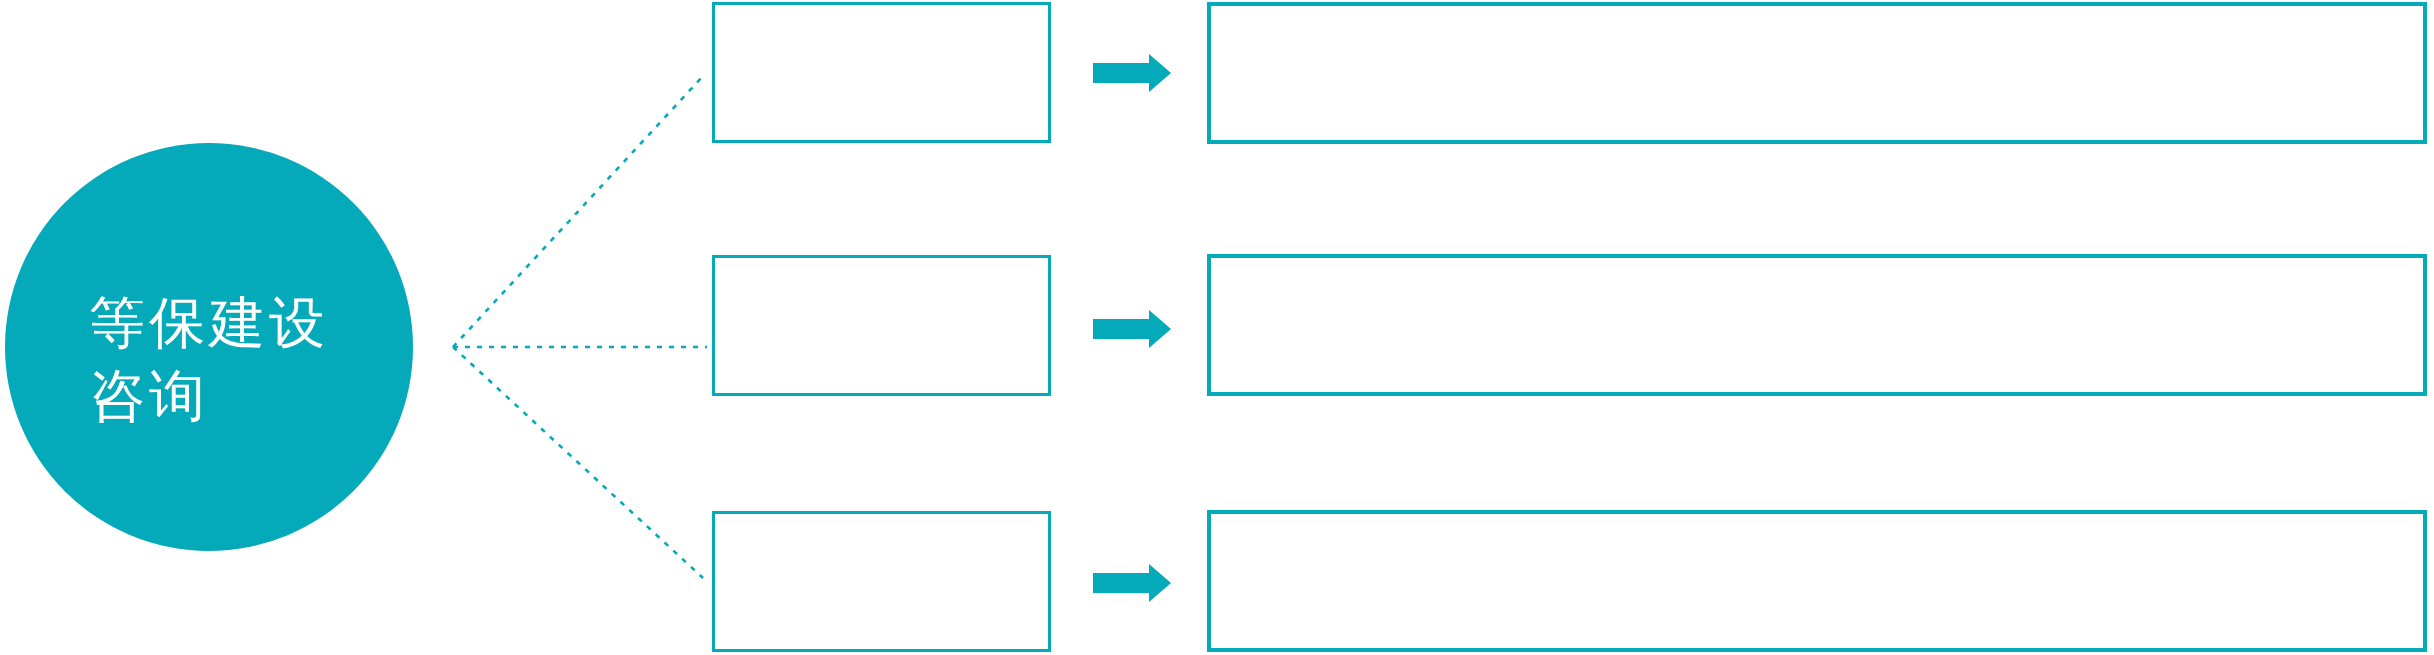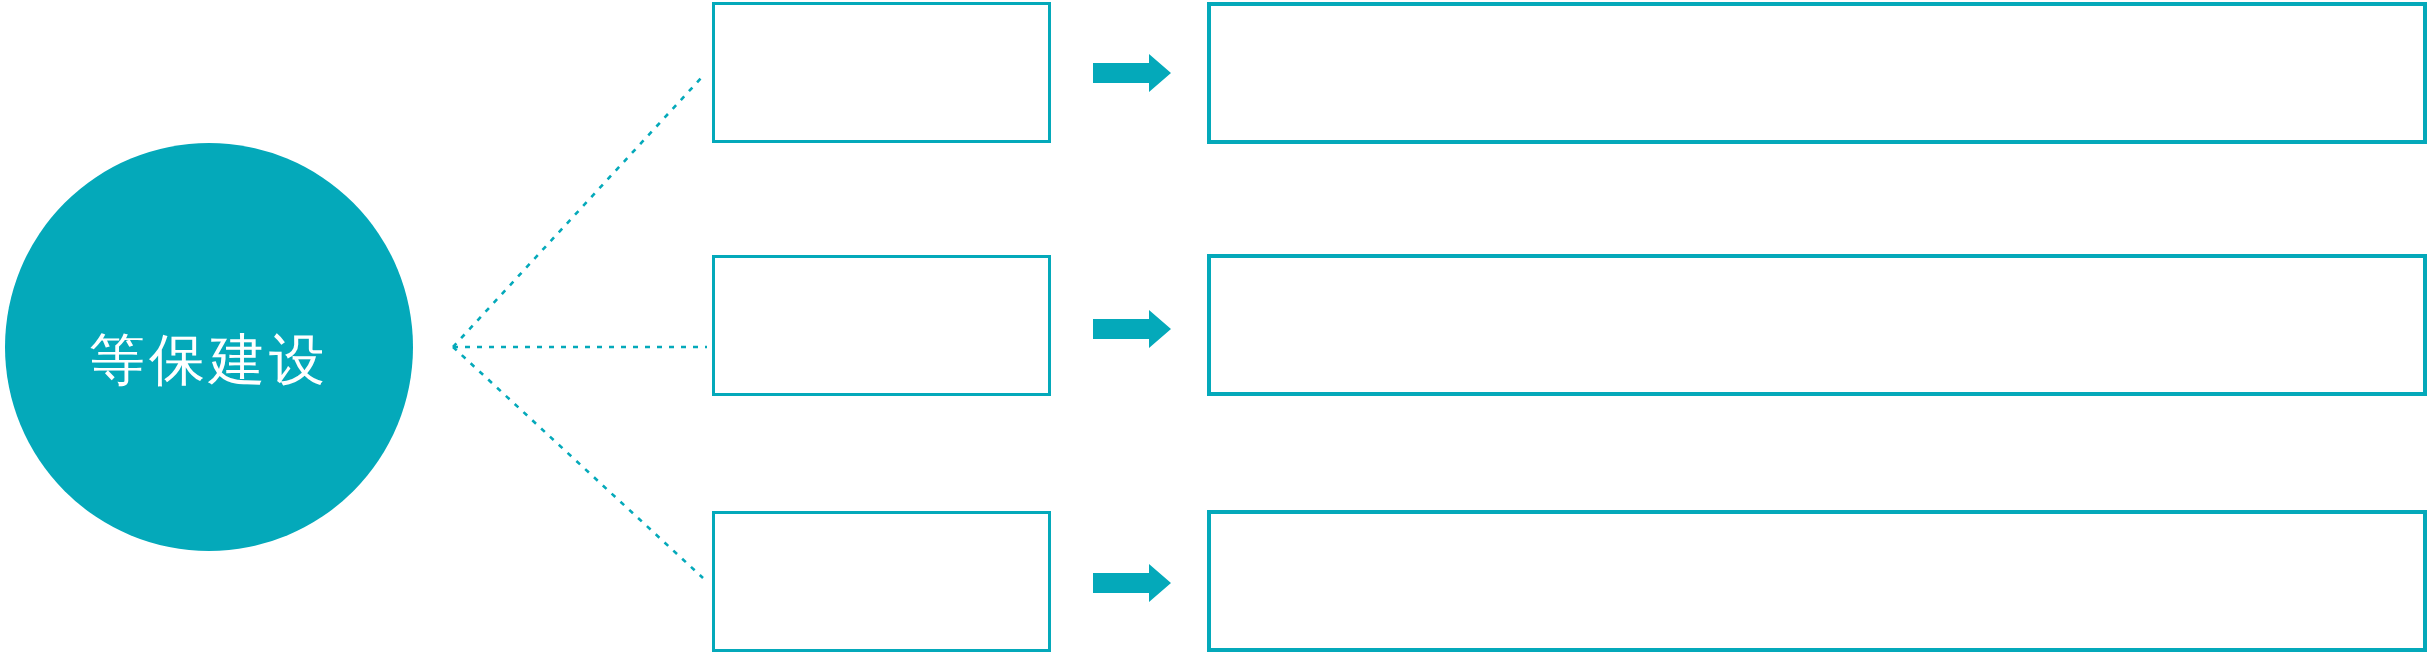--- a/index.html
+++ b/index.html
@@ -86,20 +86,21 @@
 
   <svg class="connectors" viewBox="0 0 2434 655" xmlns="http://www.w3.org/2000/svg">
     <line x1="453" y1="347" x2="703" y2="76"></line>
     <line x1="453" y1="347" x2="707" y2="347"></line>
     <line x1="453" y1="347" x2="703" y2="578"></line>
   </svg>
 
   <div class="hub">
     <div class="hub-label">
       <span>等保建设</span>
+      <span>咨询</span>
     </div>
   </div>
 
   <div class="stage-box r0"></div>
   <svg class="arrow r0" viewBox="0 0 78 38" xmlns="http://www.w3.org/2000/svg">
     <polygon points="0,9 56,9 56,0 78,19 56,38 56,29 0,29"></polygon>
   </svg>
   <div class="desc-box r0"></div>
 
   <div class="stage-box r1"></div>

